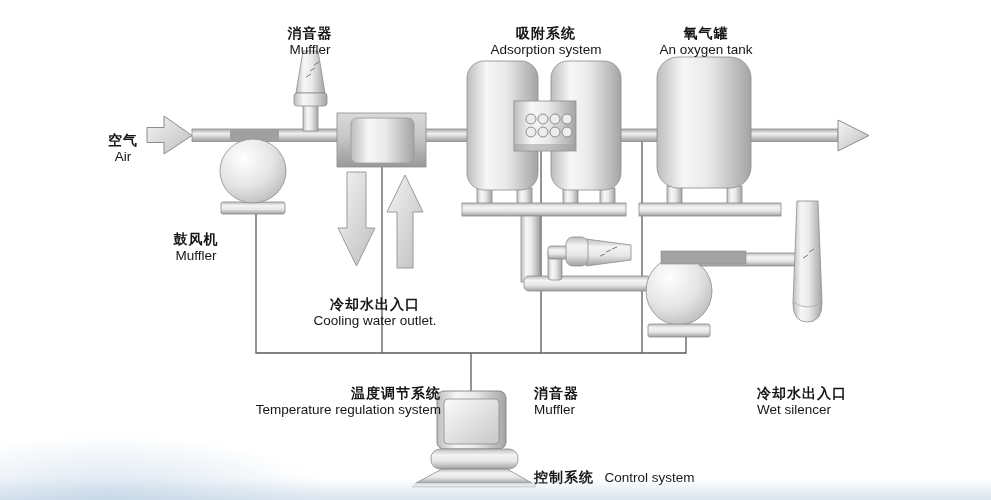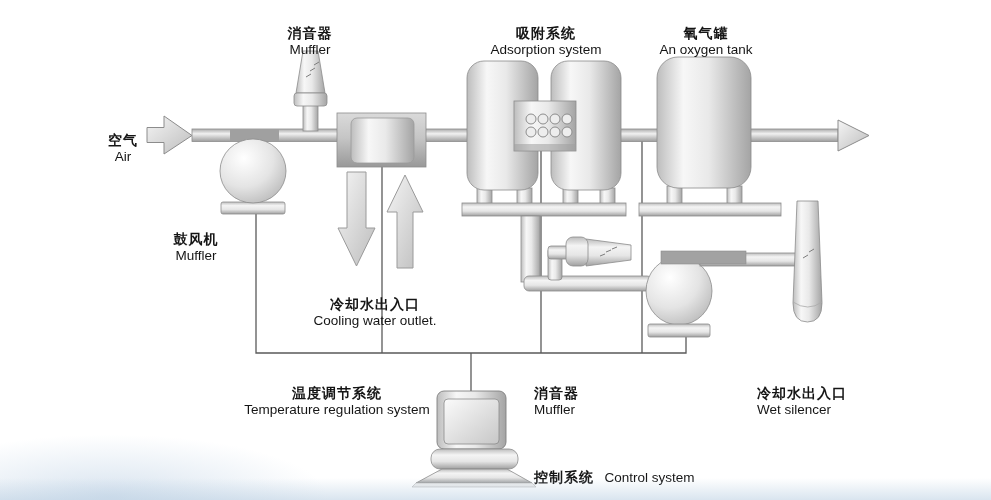--- a/index.html
+++ b/index.html
@@ -195,21 +195,21 @@
   <div class="label center" style="left:154px;top:215px;width:84px;">
     <span class="zh">鼓风机</span>
     <span class="en">Muffler</span>
   </div>
 
   <div class="label center" style="left:283px;top:280px;width:184px;">
     <span class="zh">冷却水出入口</span>
     <span class="en">Cooling water outlet.</span>
   </div>
 
-  <div class="label center" style="left:225px;top:369px;width:224px;">
+  <div class="label center" style="left:217px;top:369px;width:224px;text-align:right;">
     <span class="zh">温度调节系统</span>
     <span class="en">Temperature regulation system</span>
   </div>
 
   <div class="label" style="left:534px;top:369px;width:80px;">
     <span class="zh">消音器</span>
     <span class="en">Muffler</span>
   </div>
 
 

